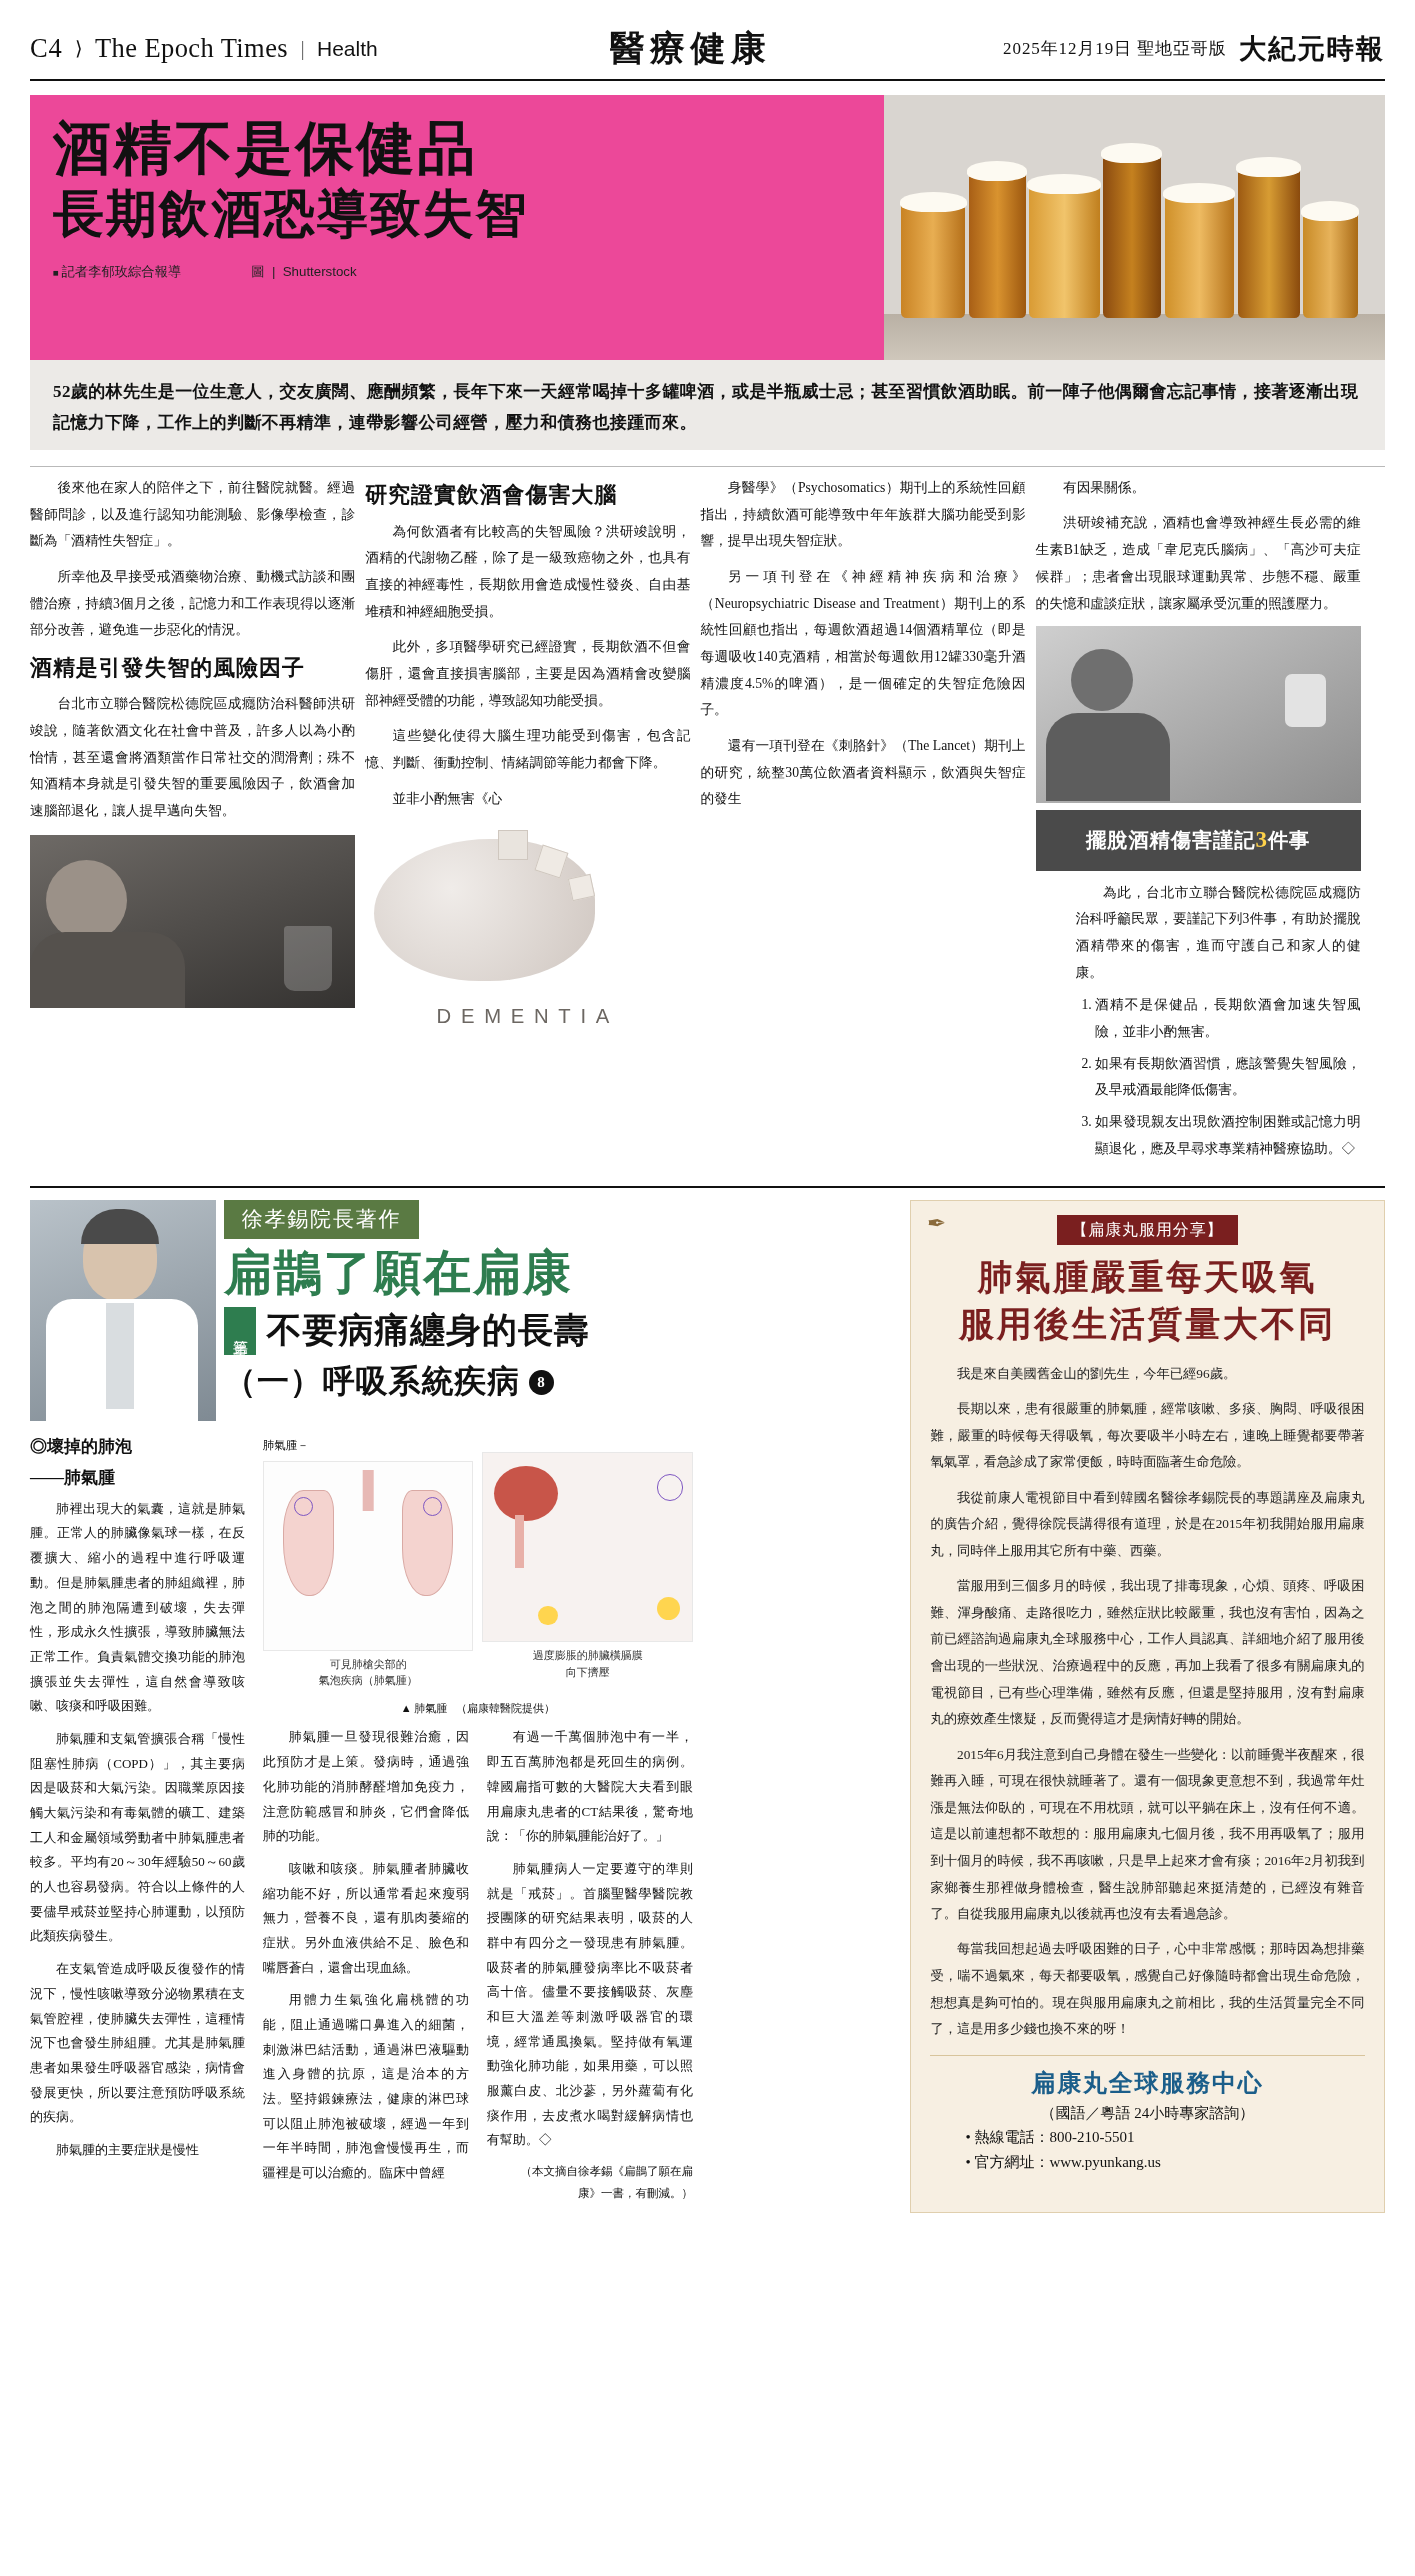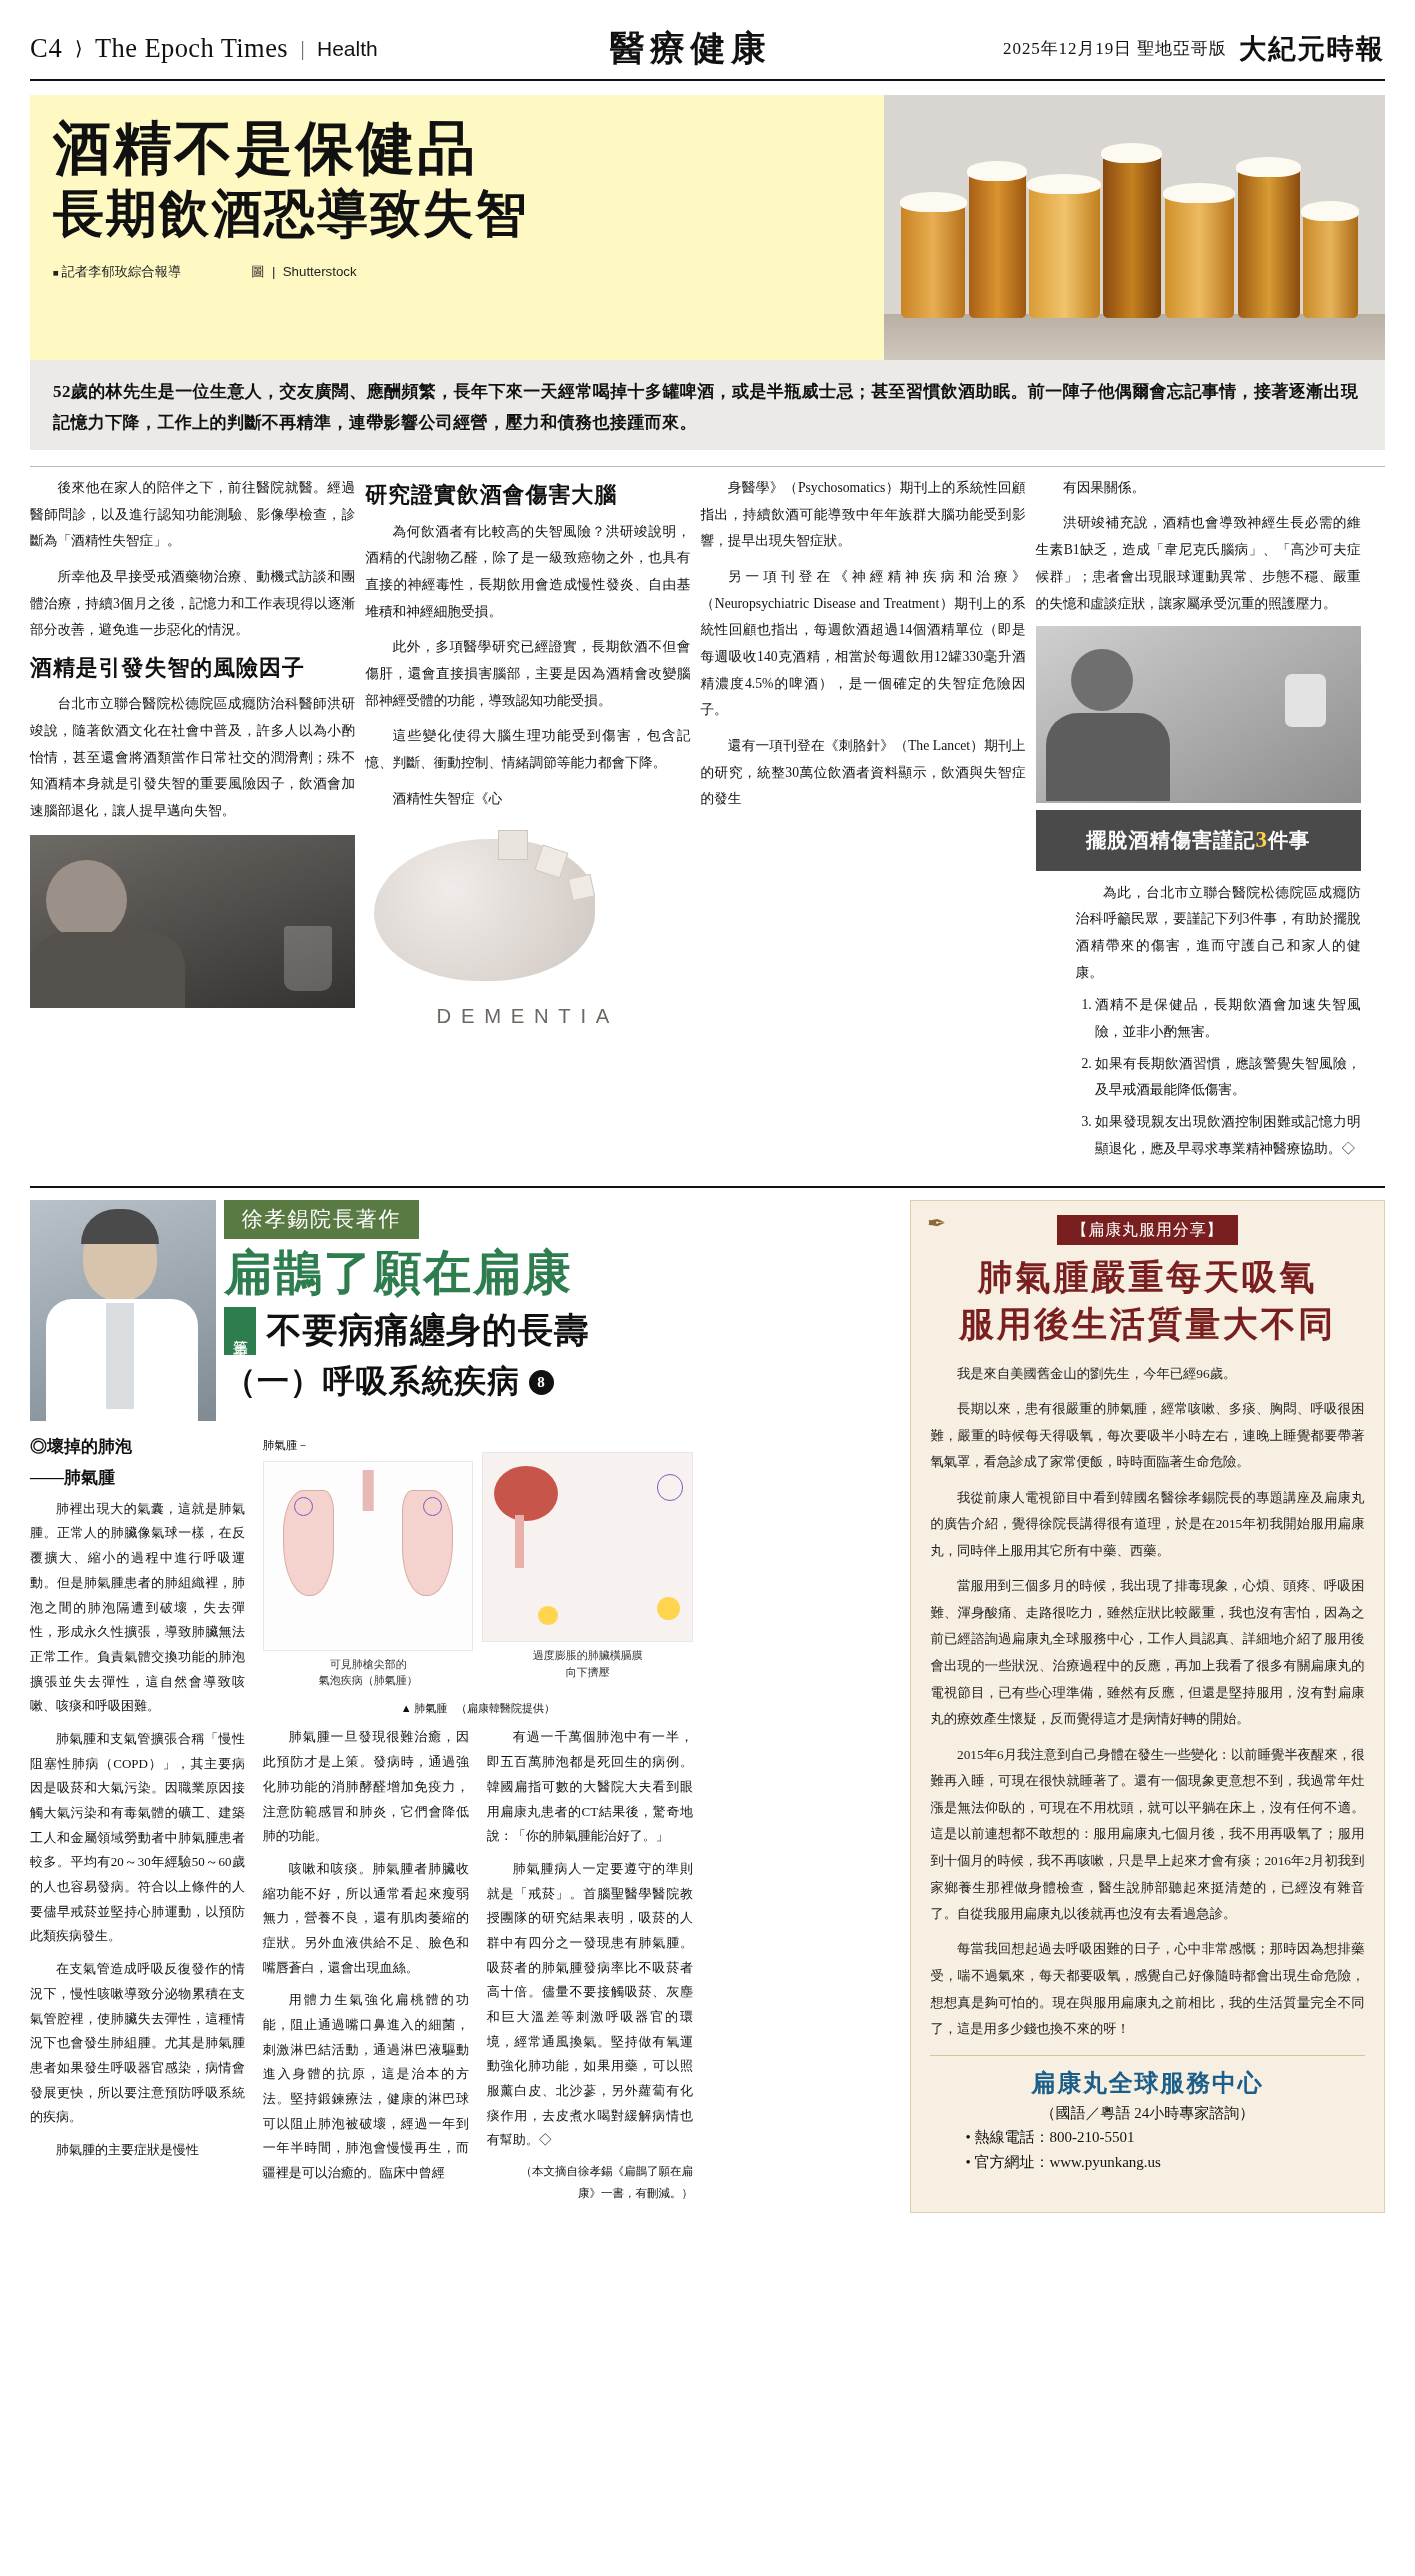--- a/index.html
+++ b/index.html
@@ -19,21 +19,21 @@
   .mh-arrow { font-size:19.5px; color:#111; padding:0 12.4px 0 3.5px; }
   .mh-title { font-family:"Liberation Serif",serif; font-size:26.5px; letter-spacing:0.4px; }
   .mh-sep { margin:0 12.4px; color:#666; font-size:21px; }
   .mh-section { font-family:"Liberation Sans",sans-serif; font-size:21px; }
   .mh-center { flex:1; text-align:center; font-size:35px; font-weight:bold; letter-spacing:5.3px; }
   .mh-right { display:flex; align-items:center; gap:12.4px; }
   .mh-date { font-size:17px; letter-spacing:0.9px; }
   .mh-brand { font-size:27.4px; font-weight:bold; letter-spacing:1.8px; }
 
   
-  .feature { margin-top:14px; background:#fef9c3; display:flex; height:265px; position:relative; }
+  .feature { margin-top:14px; background:#ec4899; display:flex; height:265px; position:relative; }
   .feature-left { width:63%; padding:23px 16px 8.8px 23px; }
   .f-title1 { font-size:58px; font-weight:bold; letter-spacing:2.7px; line-height:1.08; }
   .f-title2 { font-size:51px; font-weight:bold; letter-spacing:1.8px; line-height:1.12; margin-top:5.3px; }
   .byline { display:flex; gap:70px; margin-top:19.5px; font-family:"Liberation Sans",sans-serif; font-size:13.3px; color:#222; }
   .byline span.sq:before { content:"■ "; font-size:9.7px; }
   .feature-right { flex:1; position:relative; overflow:hidden; background:#d9d5d0; }
 
   
   .mug { position:absolute; bottom:42px; border-radius:2.7px 2.7px 5.3px 5.3px; }
   .mug .foam { position:absolute; top:-10.6px; left:-1.8px; right:-1.8px; height:19.5px; background:#fdfaf2; border-radius:50% 50% 40% 40%; }
@@ -166,21 +166,21 @@
         <div style="position:absolute;left:0;top:97px;width:155px;height:84px;background:#55514d;border-radius:35px 35px 0 0;"></div>
         <div style="position:absolute;right:23px;bottom:17.7px;width:48px;height:65px;background:rgba(255,255,255,.22);border-radius:3.5px 3.5px 10.6px 10.6px;"></div>
       </div>
     </div>
 
     <div class="col">
       <div class="sub-h">研究證實飲酒會傷害大腦</div>
       <p>為何飲酒者有比較高的失智風險？洪研竣說明，酒精的代謝物乙醛，除了是一級致癌物之外，也具有直接的神經毒性，長期飲用會造成慢性發炎、自由基堆積和神經細胞受損。</p>
       <p>此外，多項醫學研究已經證實，長期飲酒不但會傷肝，還會直接損害腦部，主要是因為酒精會改變腦部神經受體的功能，導致認知功能受損。</p>
       <p>這些變化使得大腦生理功能受到傷害，包含記憶、判斷、衝動控制、情緒調節等能力都會下降。</p>
-      <p>酒精性失智症《心</p>
+      <p>並非小酌無害《心</p>
       <div class="photo-brain">
         <div style="position:absolute;left:8.8px;top:17.7px;width:221px;height:142px;border-radius:55% 45% 50% 50%;background:radial-gradient(circle at 35% 35%,#f0ece9,#cfc6c0);"></div>
         <div style="position:absolute;left:133px;top:8.8px;width:30px;height:30px;background:#e9e4de;border:1.8px solid #cfc7bf;"></div>
         <div style="position:absolute;left:173px;top:26.5px;width:26.5px;height:26.5px;background:#efeae4;border:1.8px solid #cfc7bf;transform:rotate(18deg);"></div>
         <div style="position:absolute;left:205px;top:55px;width:23px;height:23px;background:#efeae4;border:1.8px solid #cfc7bf;transform:rotate(-12deg);"></div>
         <div style="position:absolute;left:0;bottom:5.3px;width:100%;text-align:center;letter-spacing:9.7px;font-size:20.3px;color:#6c6762;font-family:'Liberation Sans',sans-serif;">DEMENTIA</div>
       </div>
     </div>
 
     <div class="col">

